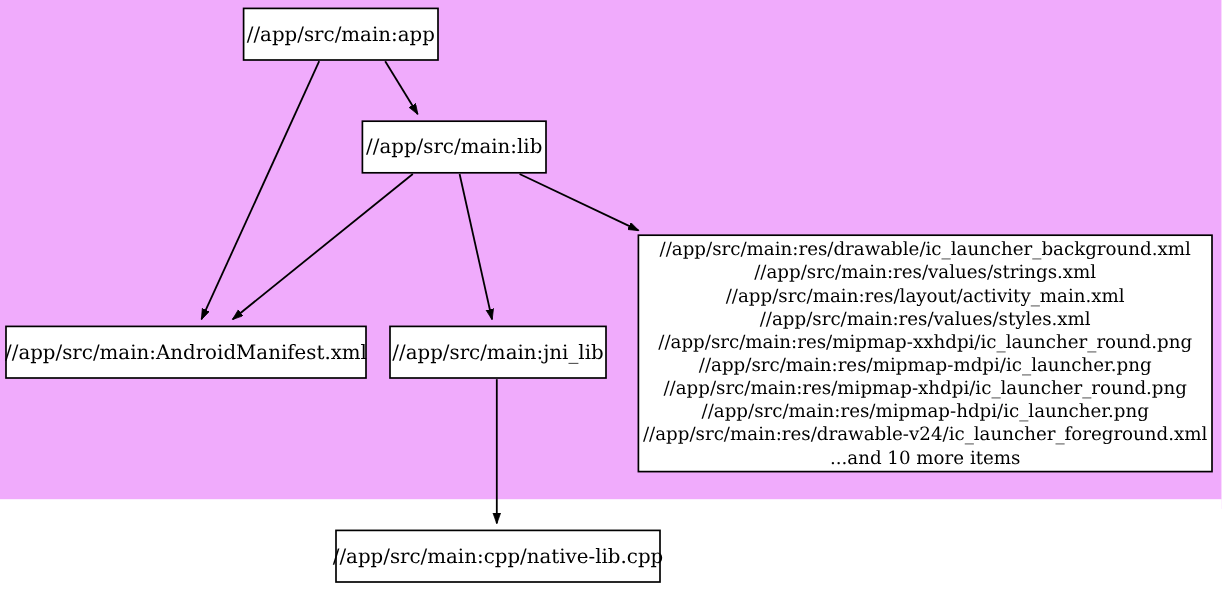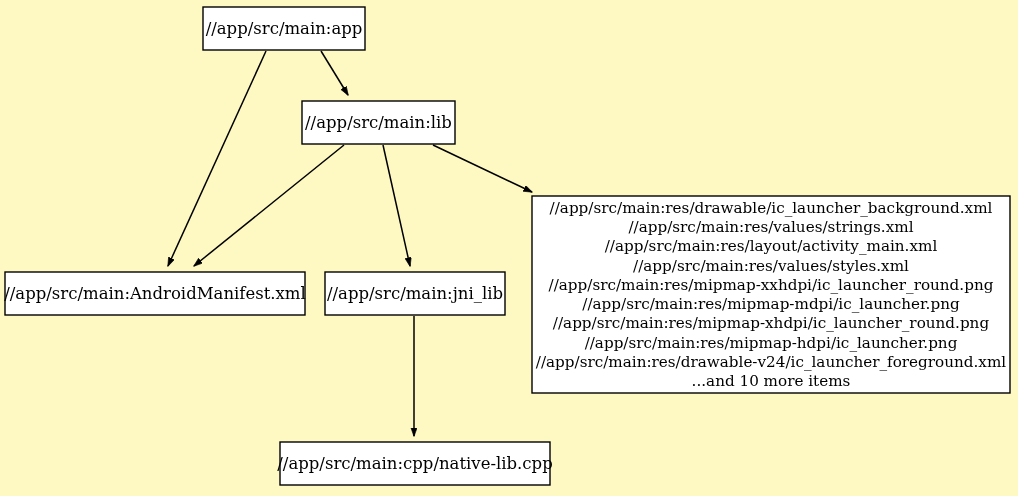--- a/index.html
+++ b/index.html
@@ -9,22 +9,22 @@
   }
   body {
     width: 1018px;
     height: 496px;
     overflow: hidden;
     font-family: "DejaVu Serif", "Liberation Serif", serif;
   }
   #graph-root {
     position: relative;
     width: 1018px;
-    height: 496px;
-    background: #fef9c3;
+    height: 416px;
+    background: #f0abfc;
   }
   svg#graph-canvas {
     position: absolute;
     top: 0;
     left: 0;
     width: 1018px;
     height: 496px;
     display: block;
   }
   .node-box {

